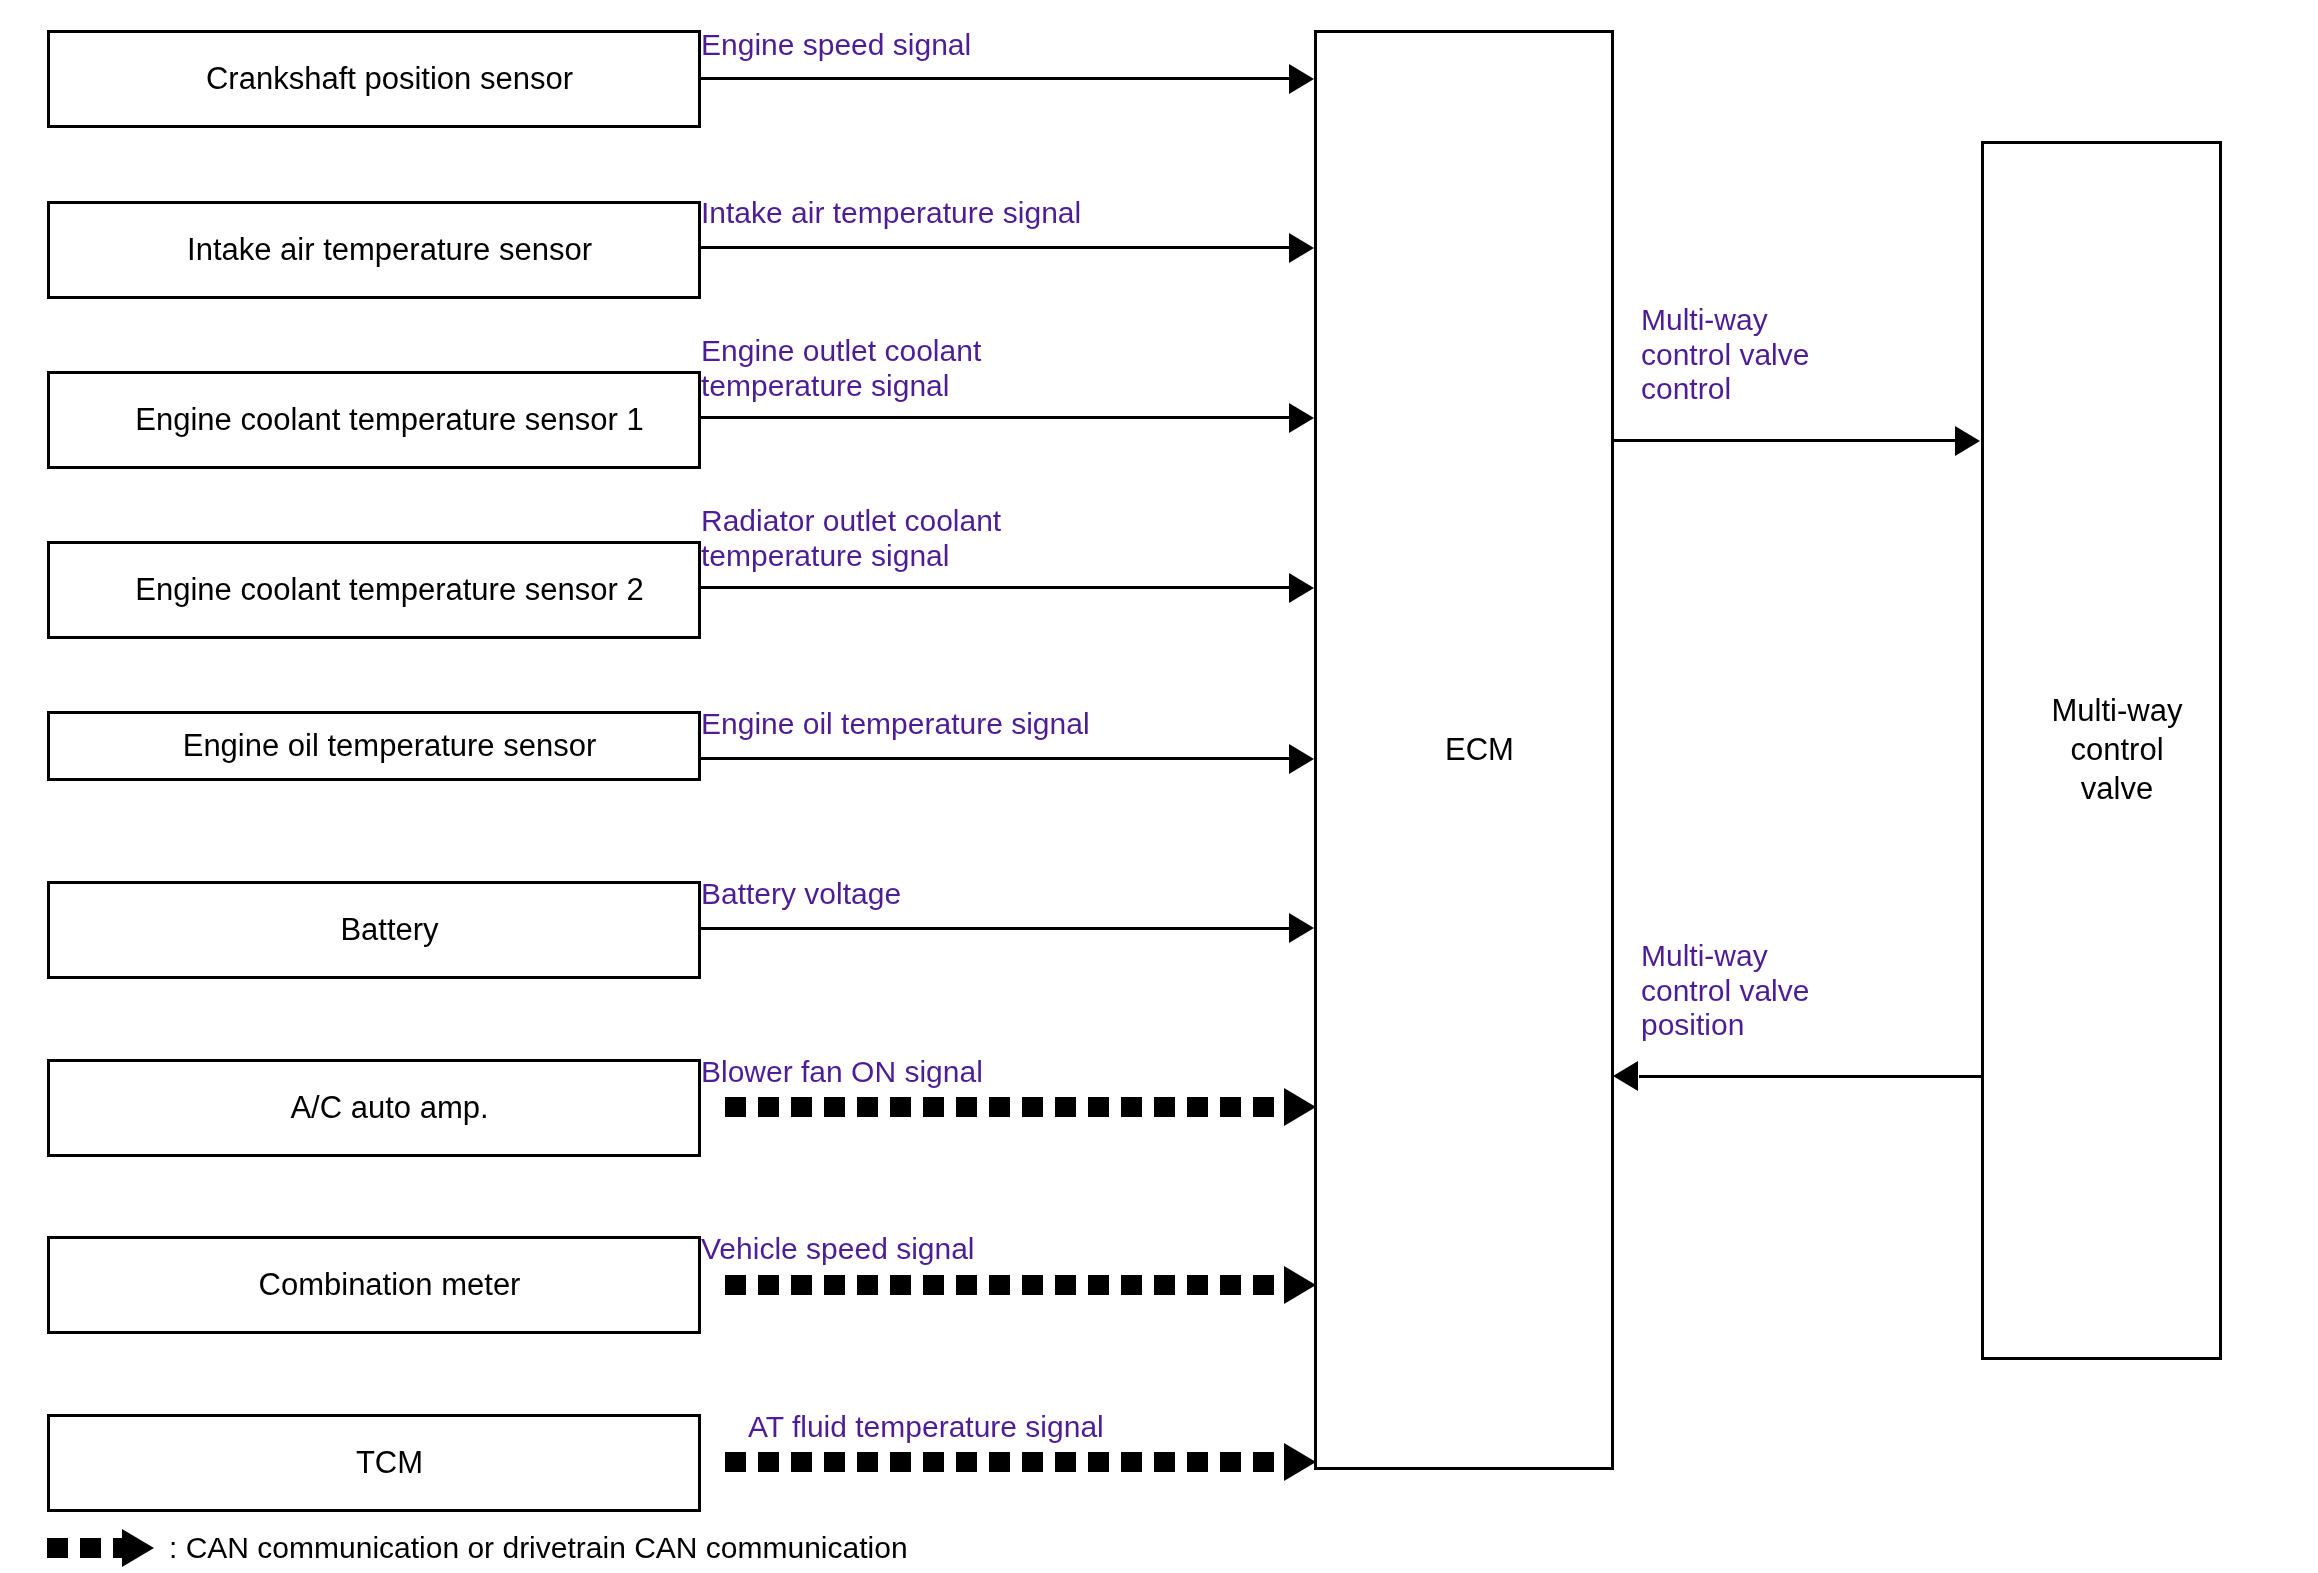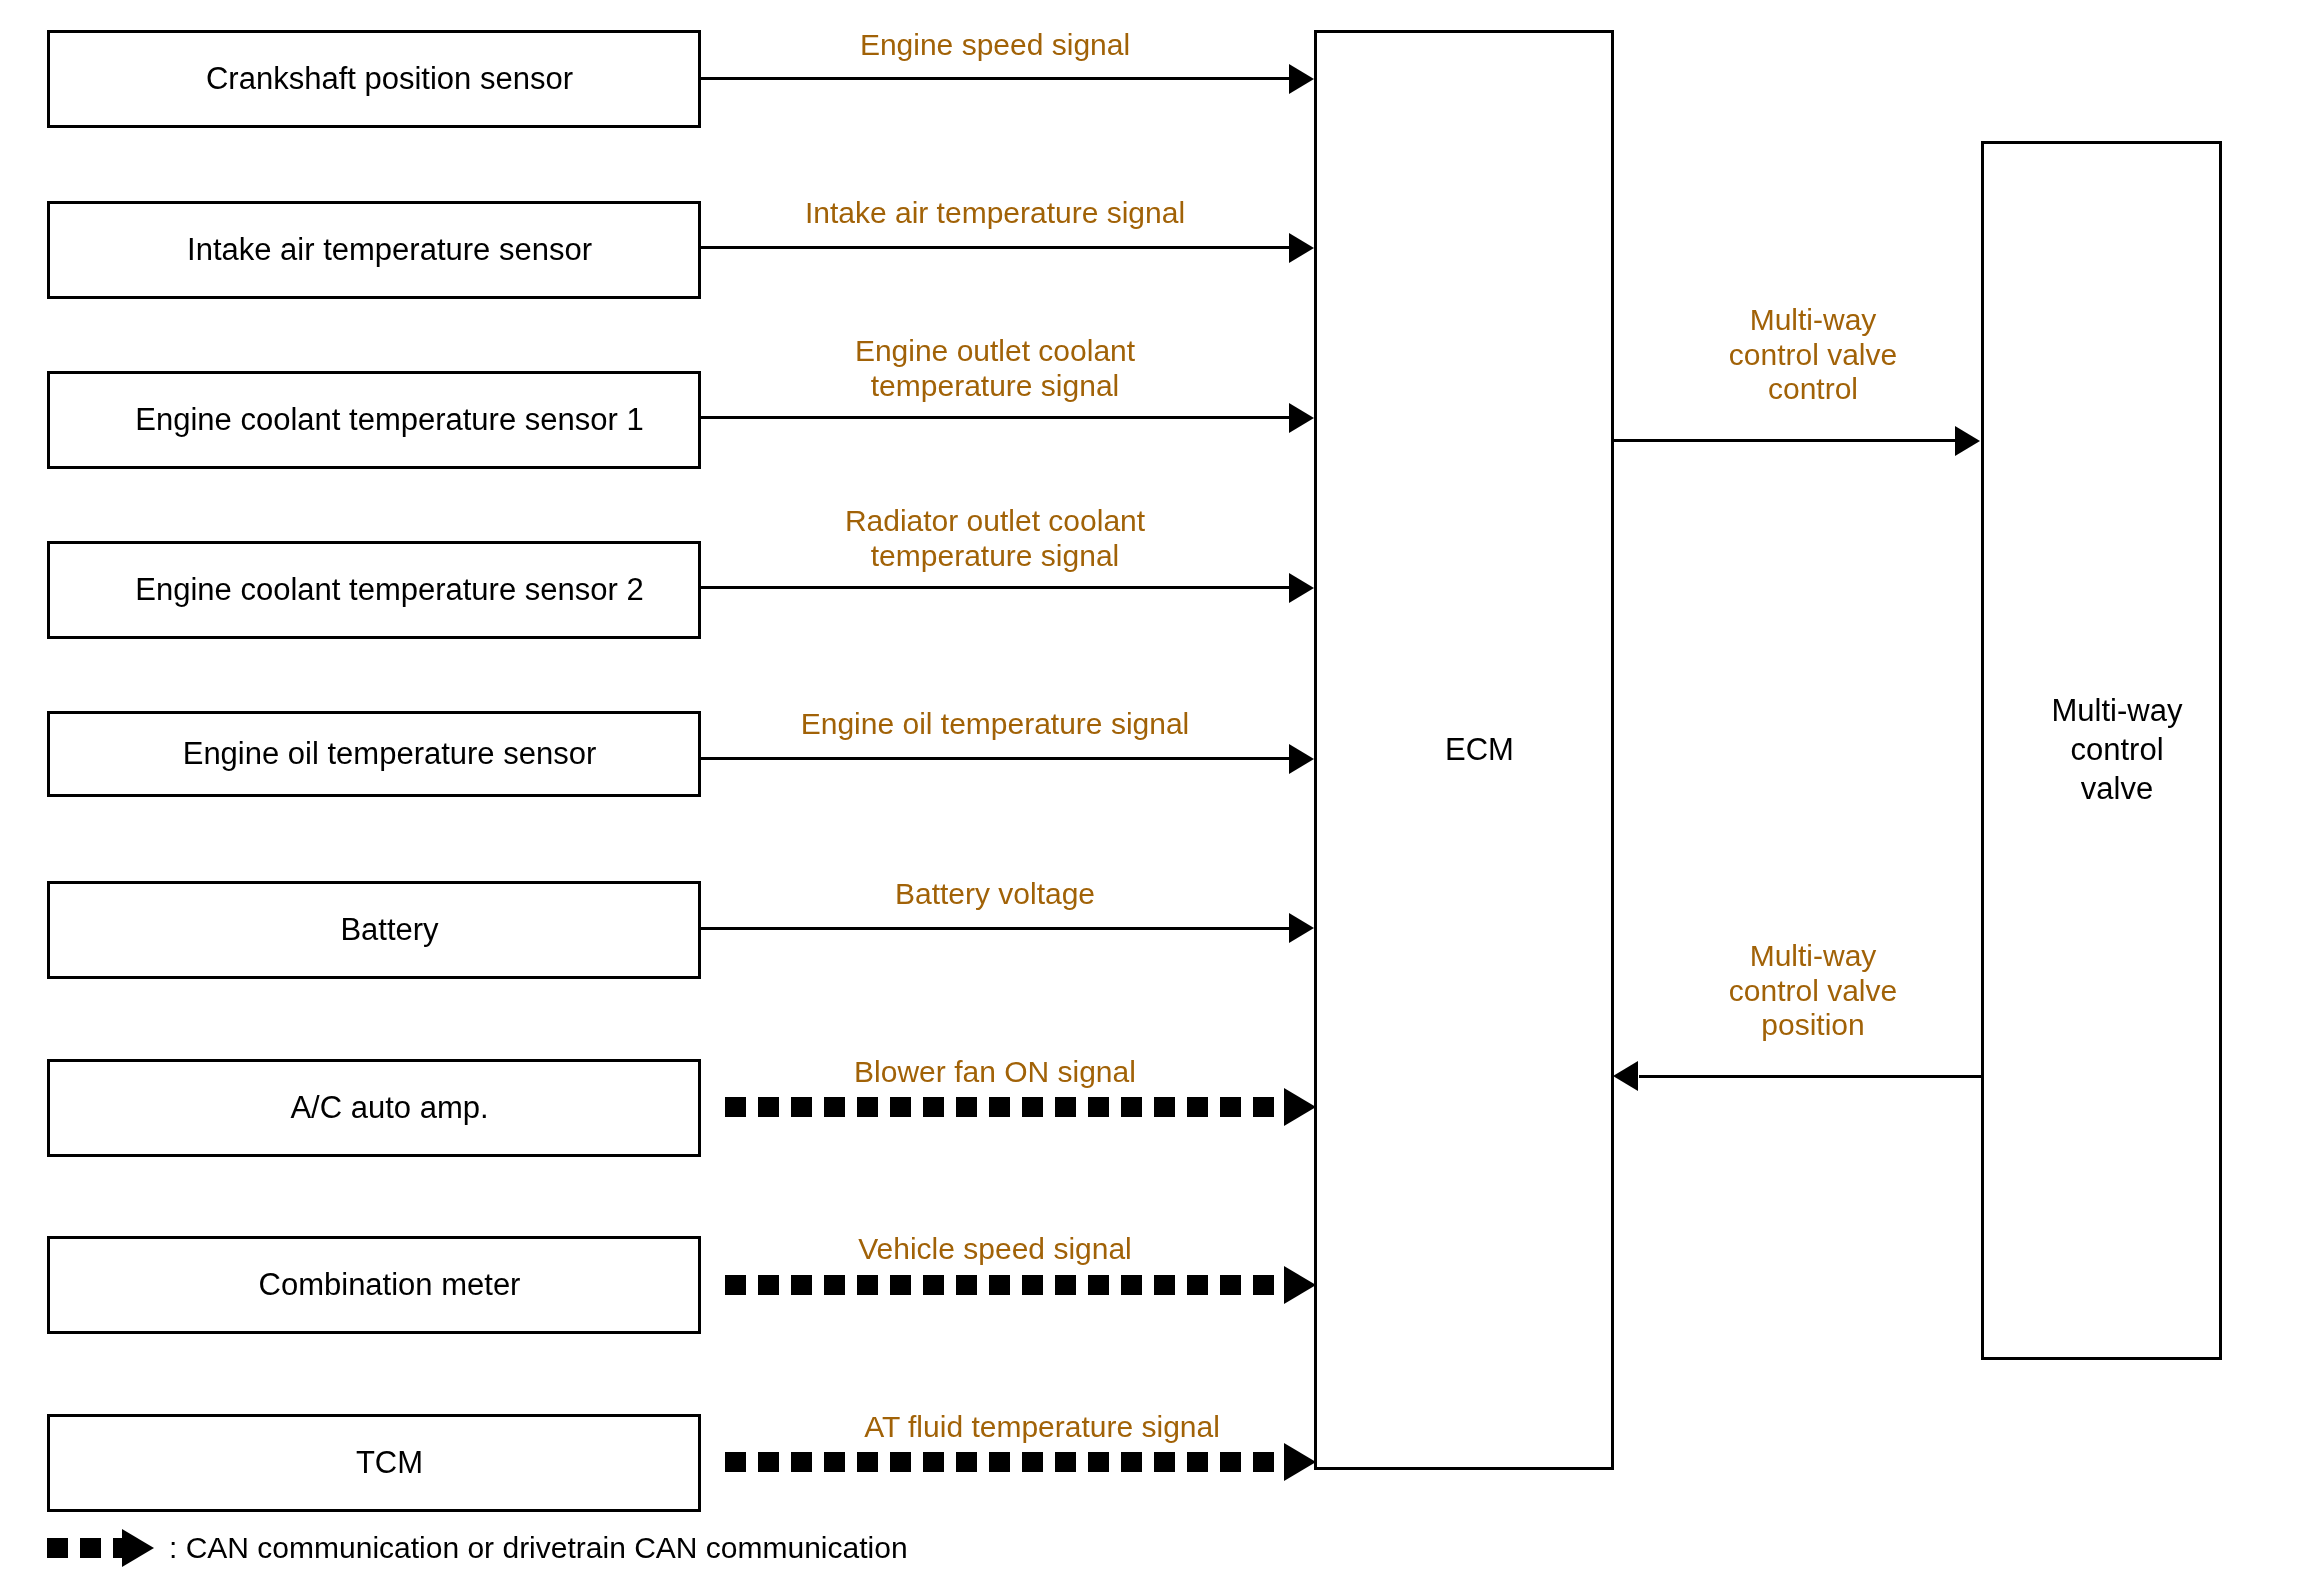--- a/index.html
+++ b/index.html
@@ -21,21 +21,21 @@
   .head-l{position:absolute;width:0;height:0;border-top:15px solid transparent;
           border-bottom:15px solid transparent;border-right:25px solid #000;}
 
   
   .canbar{position:absolute;height:19.5px;
     background:repeating-linear-gradient(to right,#000 0px,#000 19.5px,#fff 19.5px,#fff 12.6px);
     background-image:repeating-linear-gradient(to right,#000 0,#000 20.7px,#fff 20.7px,#fff 33px);}
   .canhead{position:absolute;width:0;height:0;border-top:19px solid transparent;
            border-bottom:19px solid transparent;border-left:32px solid #000;}
 
-  .sig-label{position:absolute;text-align:center;font-size:30px;line-height:1.15;color:#a16207;
+  .sig-label{position:absolute;text-align:left;font-size:30px;line-height:1.15;color:#4c1d95;
              white-space:pre-line;}
 
   .legend{position:absolute;display:flex;align-items:center;}
   .legend-bar{position:relative;width:75px;height:19.5px;
     background-image:repeating-linear-gradient(to right,#000 0,#000 20.7px,#fff 20.7px,#fff 33px);}
   .legend-head{width:0;height:0;border-top:19px solid transparent;
                border-bottom:19px solid transparent;border-left:32px solid #000;}
   .legend-text{font-size:30px;margin-left:15px;white-space:nowrap;}
 </style>
 </head>
@@ -52,21 +52,21 @@
   </div>
 
   <div class="box" style="left:47px;top:371px;width:654px;height:98px;text-align:center;">
     <span>Engine coolant temperature sensor 1</span>
   </div>
 
   <div class="box" style="left:47px;top:541px;width:654px;height:98px;">
     <span>Engine coolant temperature sensor 2</span>
   </div>
 
-  <div class="box" style="left:47px;top:711px;width:654px;height:86px;">
+  <div class="box" style="left:47px;top:711px;width:654px;height:70px;">
     <span>Engine oil temperature sensor</span>
   </div>
 
   <div class="box" style="left:47px;top:881px;width:654px;height:98px;">
     <span>Battery</span>
   </div>
 
   <div class="box" style="left:47px;top:1059px;width:654px;height:98px;">
     <span>A/C auto amp.</span>
   </div>

